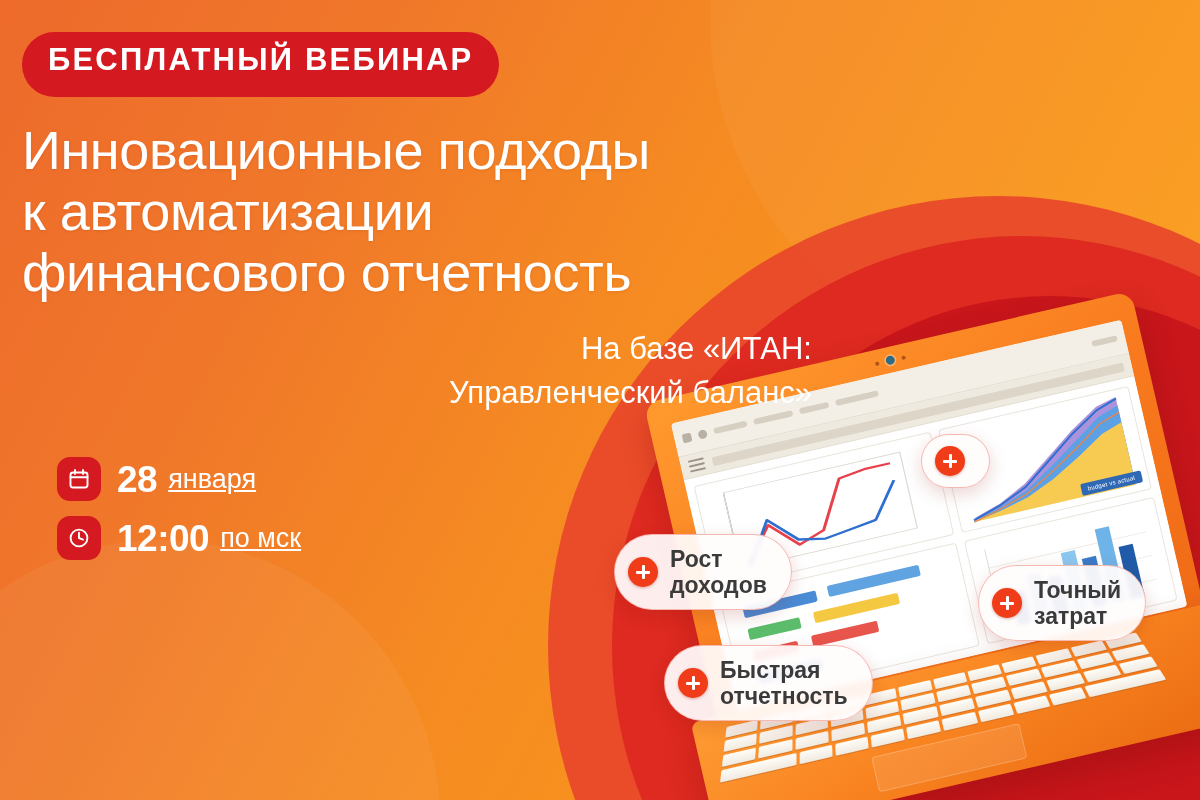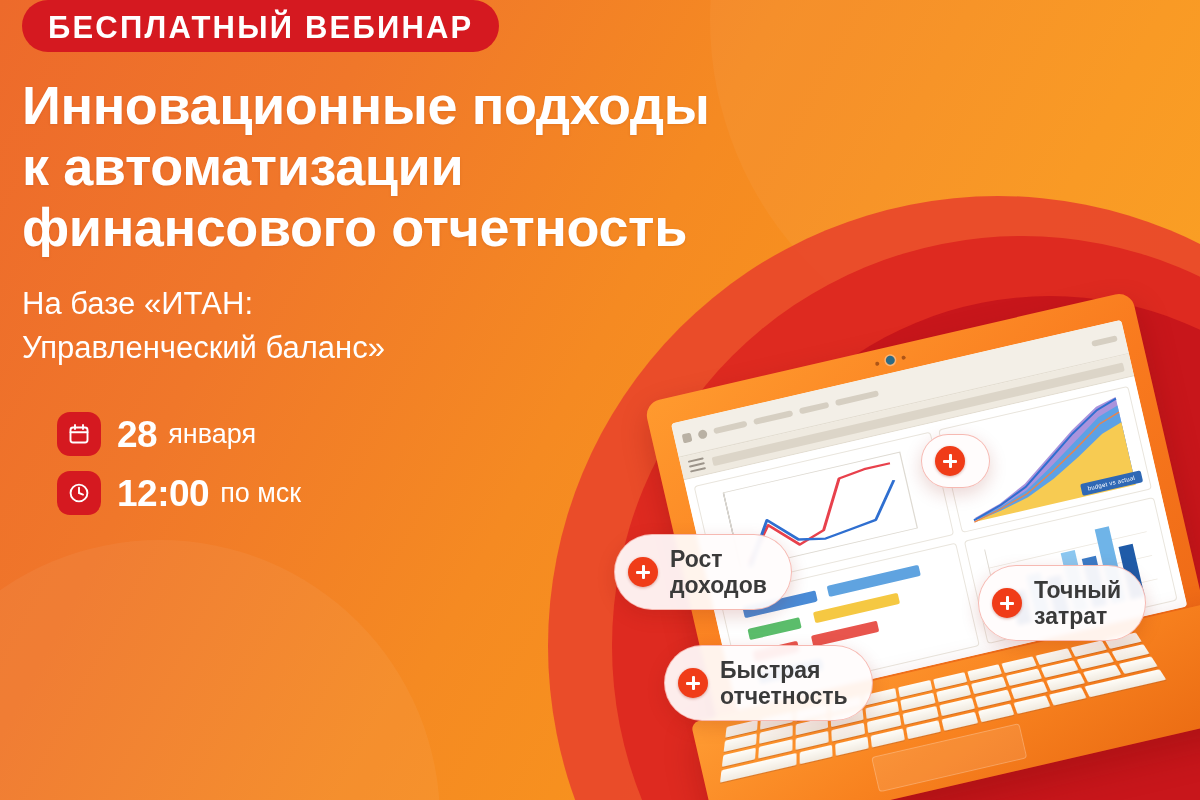--- a/index.html
+++ b/index.html
@@ -73,48 +73,50 @@
     position: absolute;
     left: 22px;
     top: 0;
     width: 790px;
     height: 800px;
     z-index: 40;
   }
 
   .badge {
     display: inline-block;
-    padding: 12px 26px 9px 26px;
+    margin-top: 32px;
+    padding: 12px 26px 22px 26px;
     background: #D51920;
     color: #ffffff;
     border-radius: 40px;
     font-size: 31px;
     font-weight: bold;
     letter-spacing: 2.2px;
     line-height: 1;
     white-space: nowrap;
   }
 
   .headline {
     margin: 23px 0 0 0;
     color: #ffffff;
     font-size: 54px;
-    font-weight: bold;
+    font-weight: normal;
     line-height: 1.13;
     letter-spacing: -0.4px;
     text-shadow: 0 1px 3px rgba(150,50,0,.16);
   }
   .headline .hl-line { display: block; white-space: nowrap; }
 
   .subhead {
     margin: 24px 0 0 0;
     color: #ffffff;
     font-size: 31px;
     font-weight: normal;
     line-height: 1.42;
+    text-align: right;
   }
   .subhead .sh-line { display: block; white-space: nowrap; }
 
   .meta {
     margin-top: 42px;
   }
   .meta-row {
     display: flex;
     align-items: center;
     margin-bottom: 15px;
@@ -138,20 +140,21 @@
     font-weight: bold;
     line-height: 1;
     letter-spacing: -0.5px;
   }
   .meta-rest {
     color: #ffffff;
     font-size: 27px;
     font-weight: normal;
     line-height: 1;
     margin-left: 11px;
+    text-decoration: underline;
   }
 
   
   .laptop {
     position: absolute;
     left: 672px;
     top: 352px;
     width: 560px;
     height: 440px;
     transform: rotate(-13deg);

